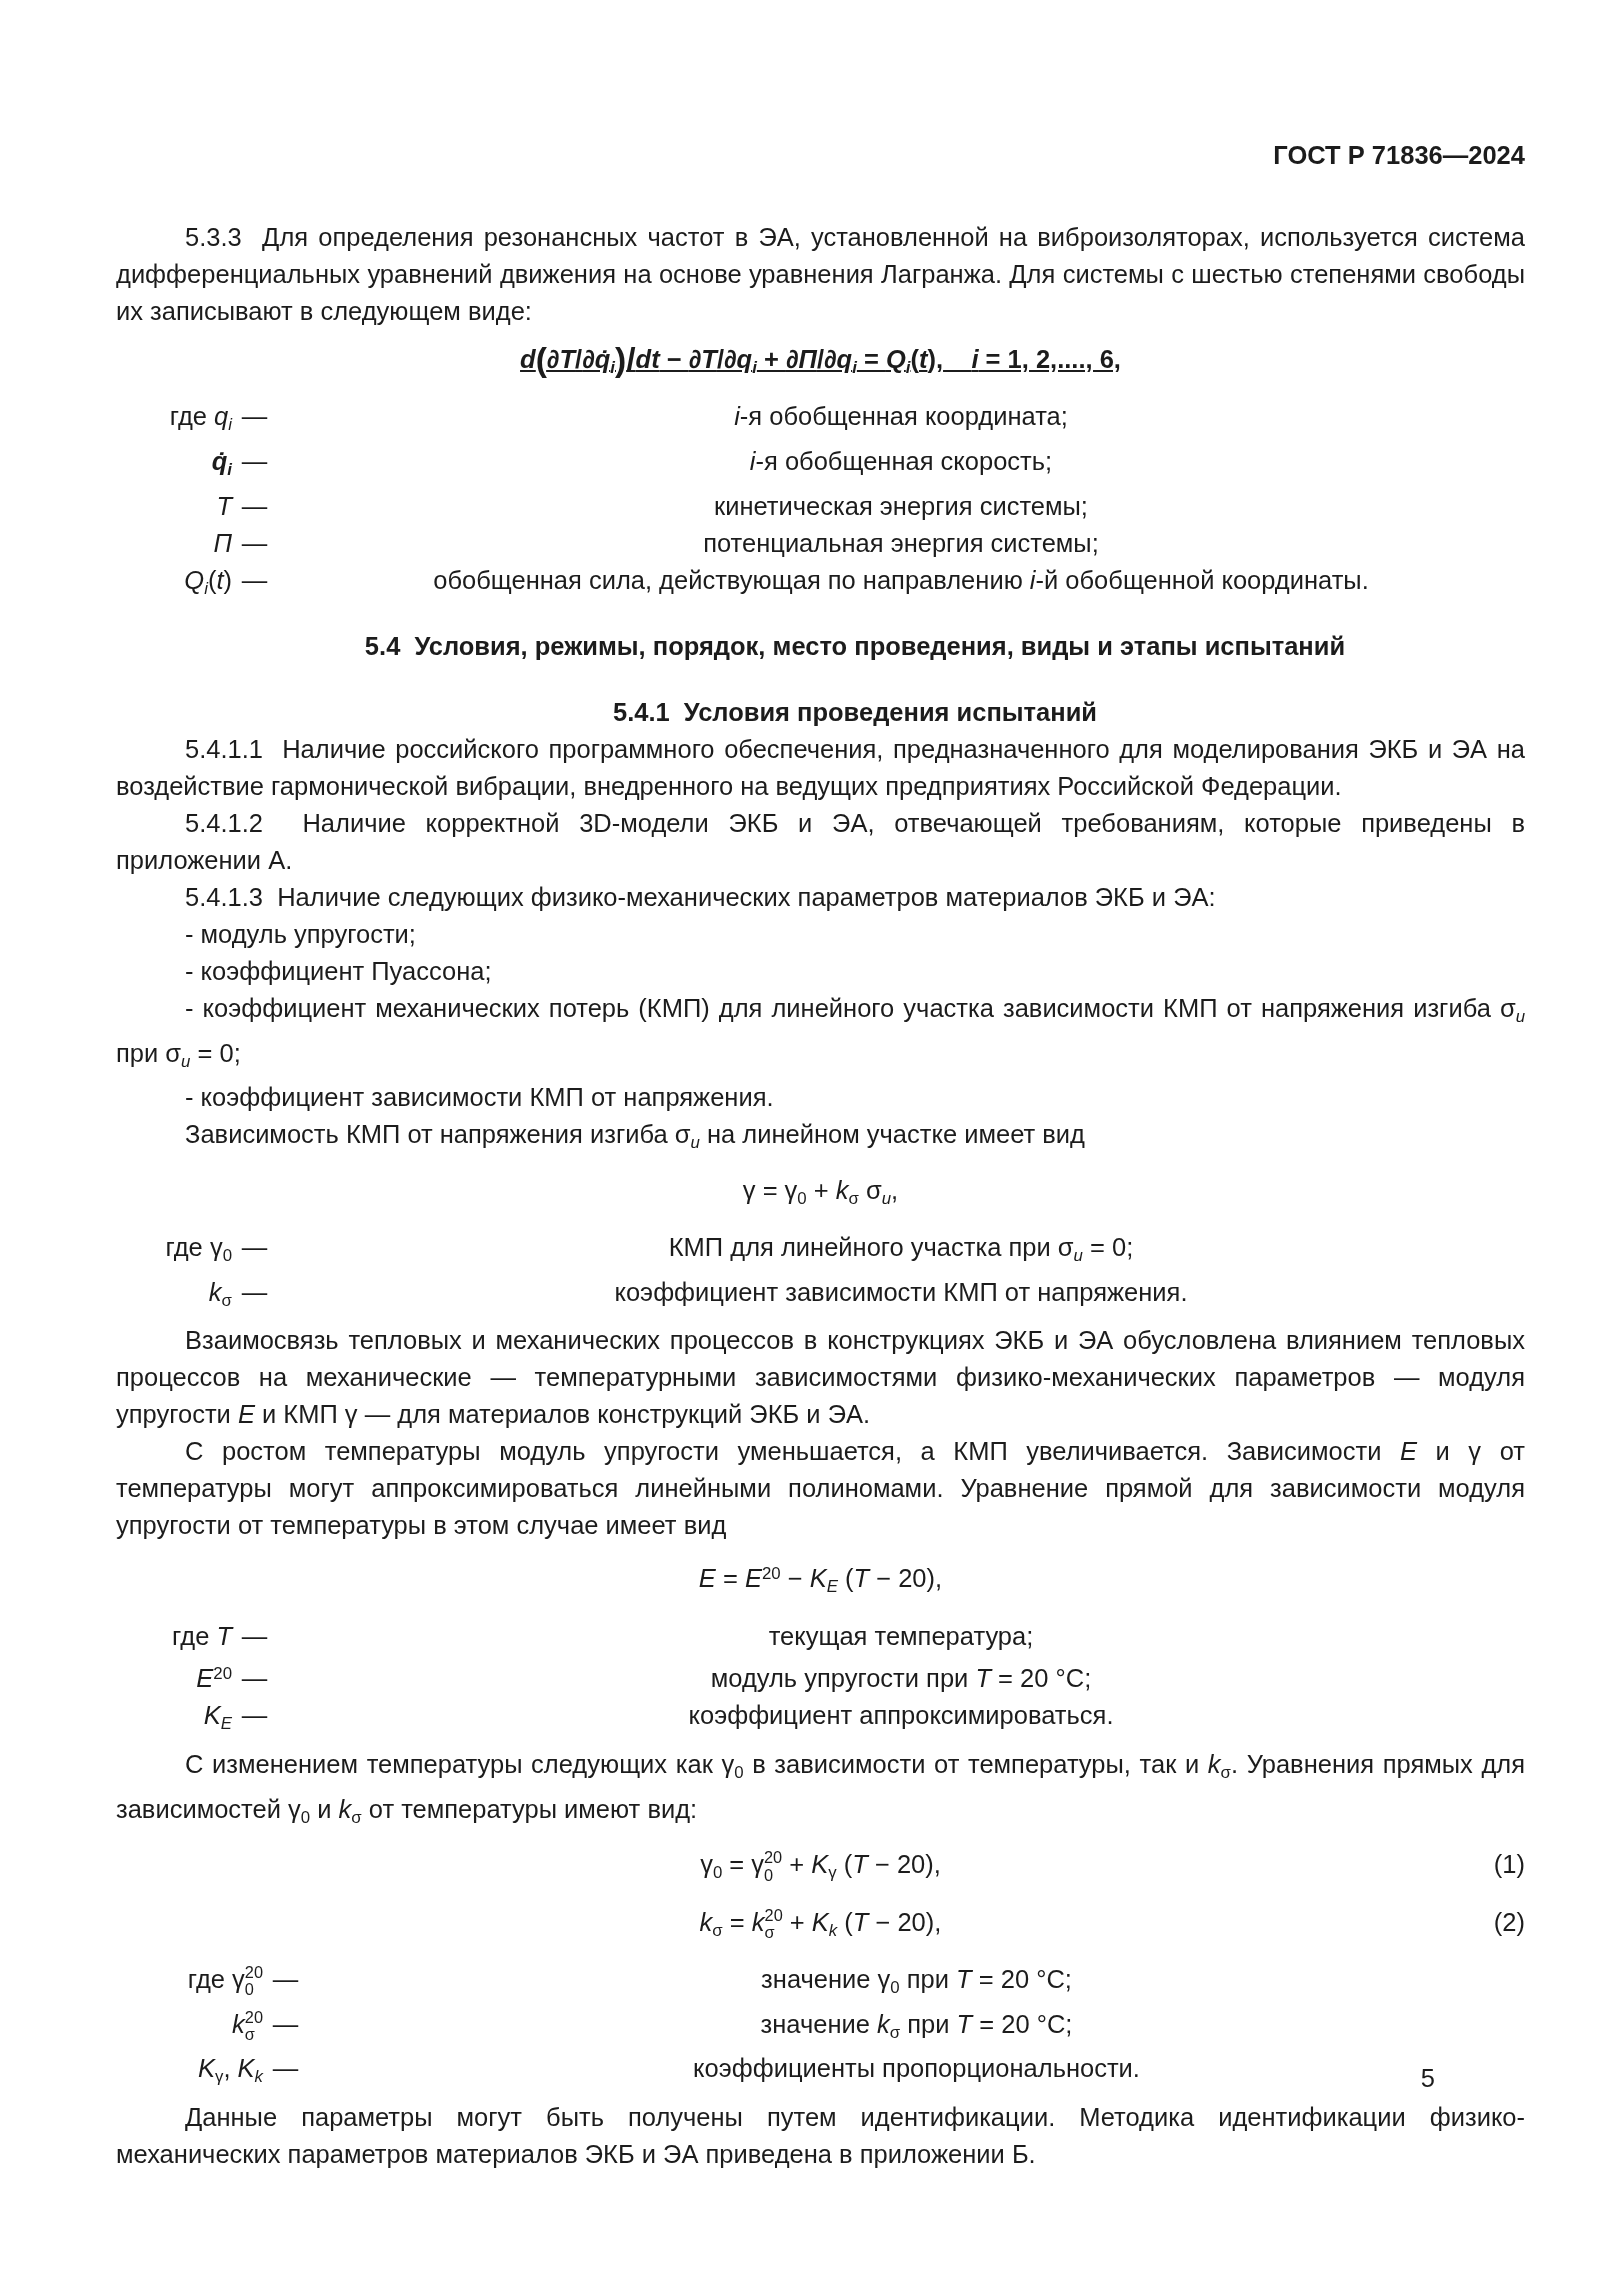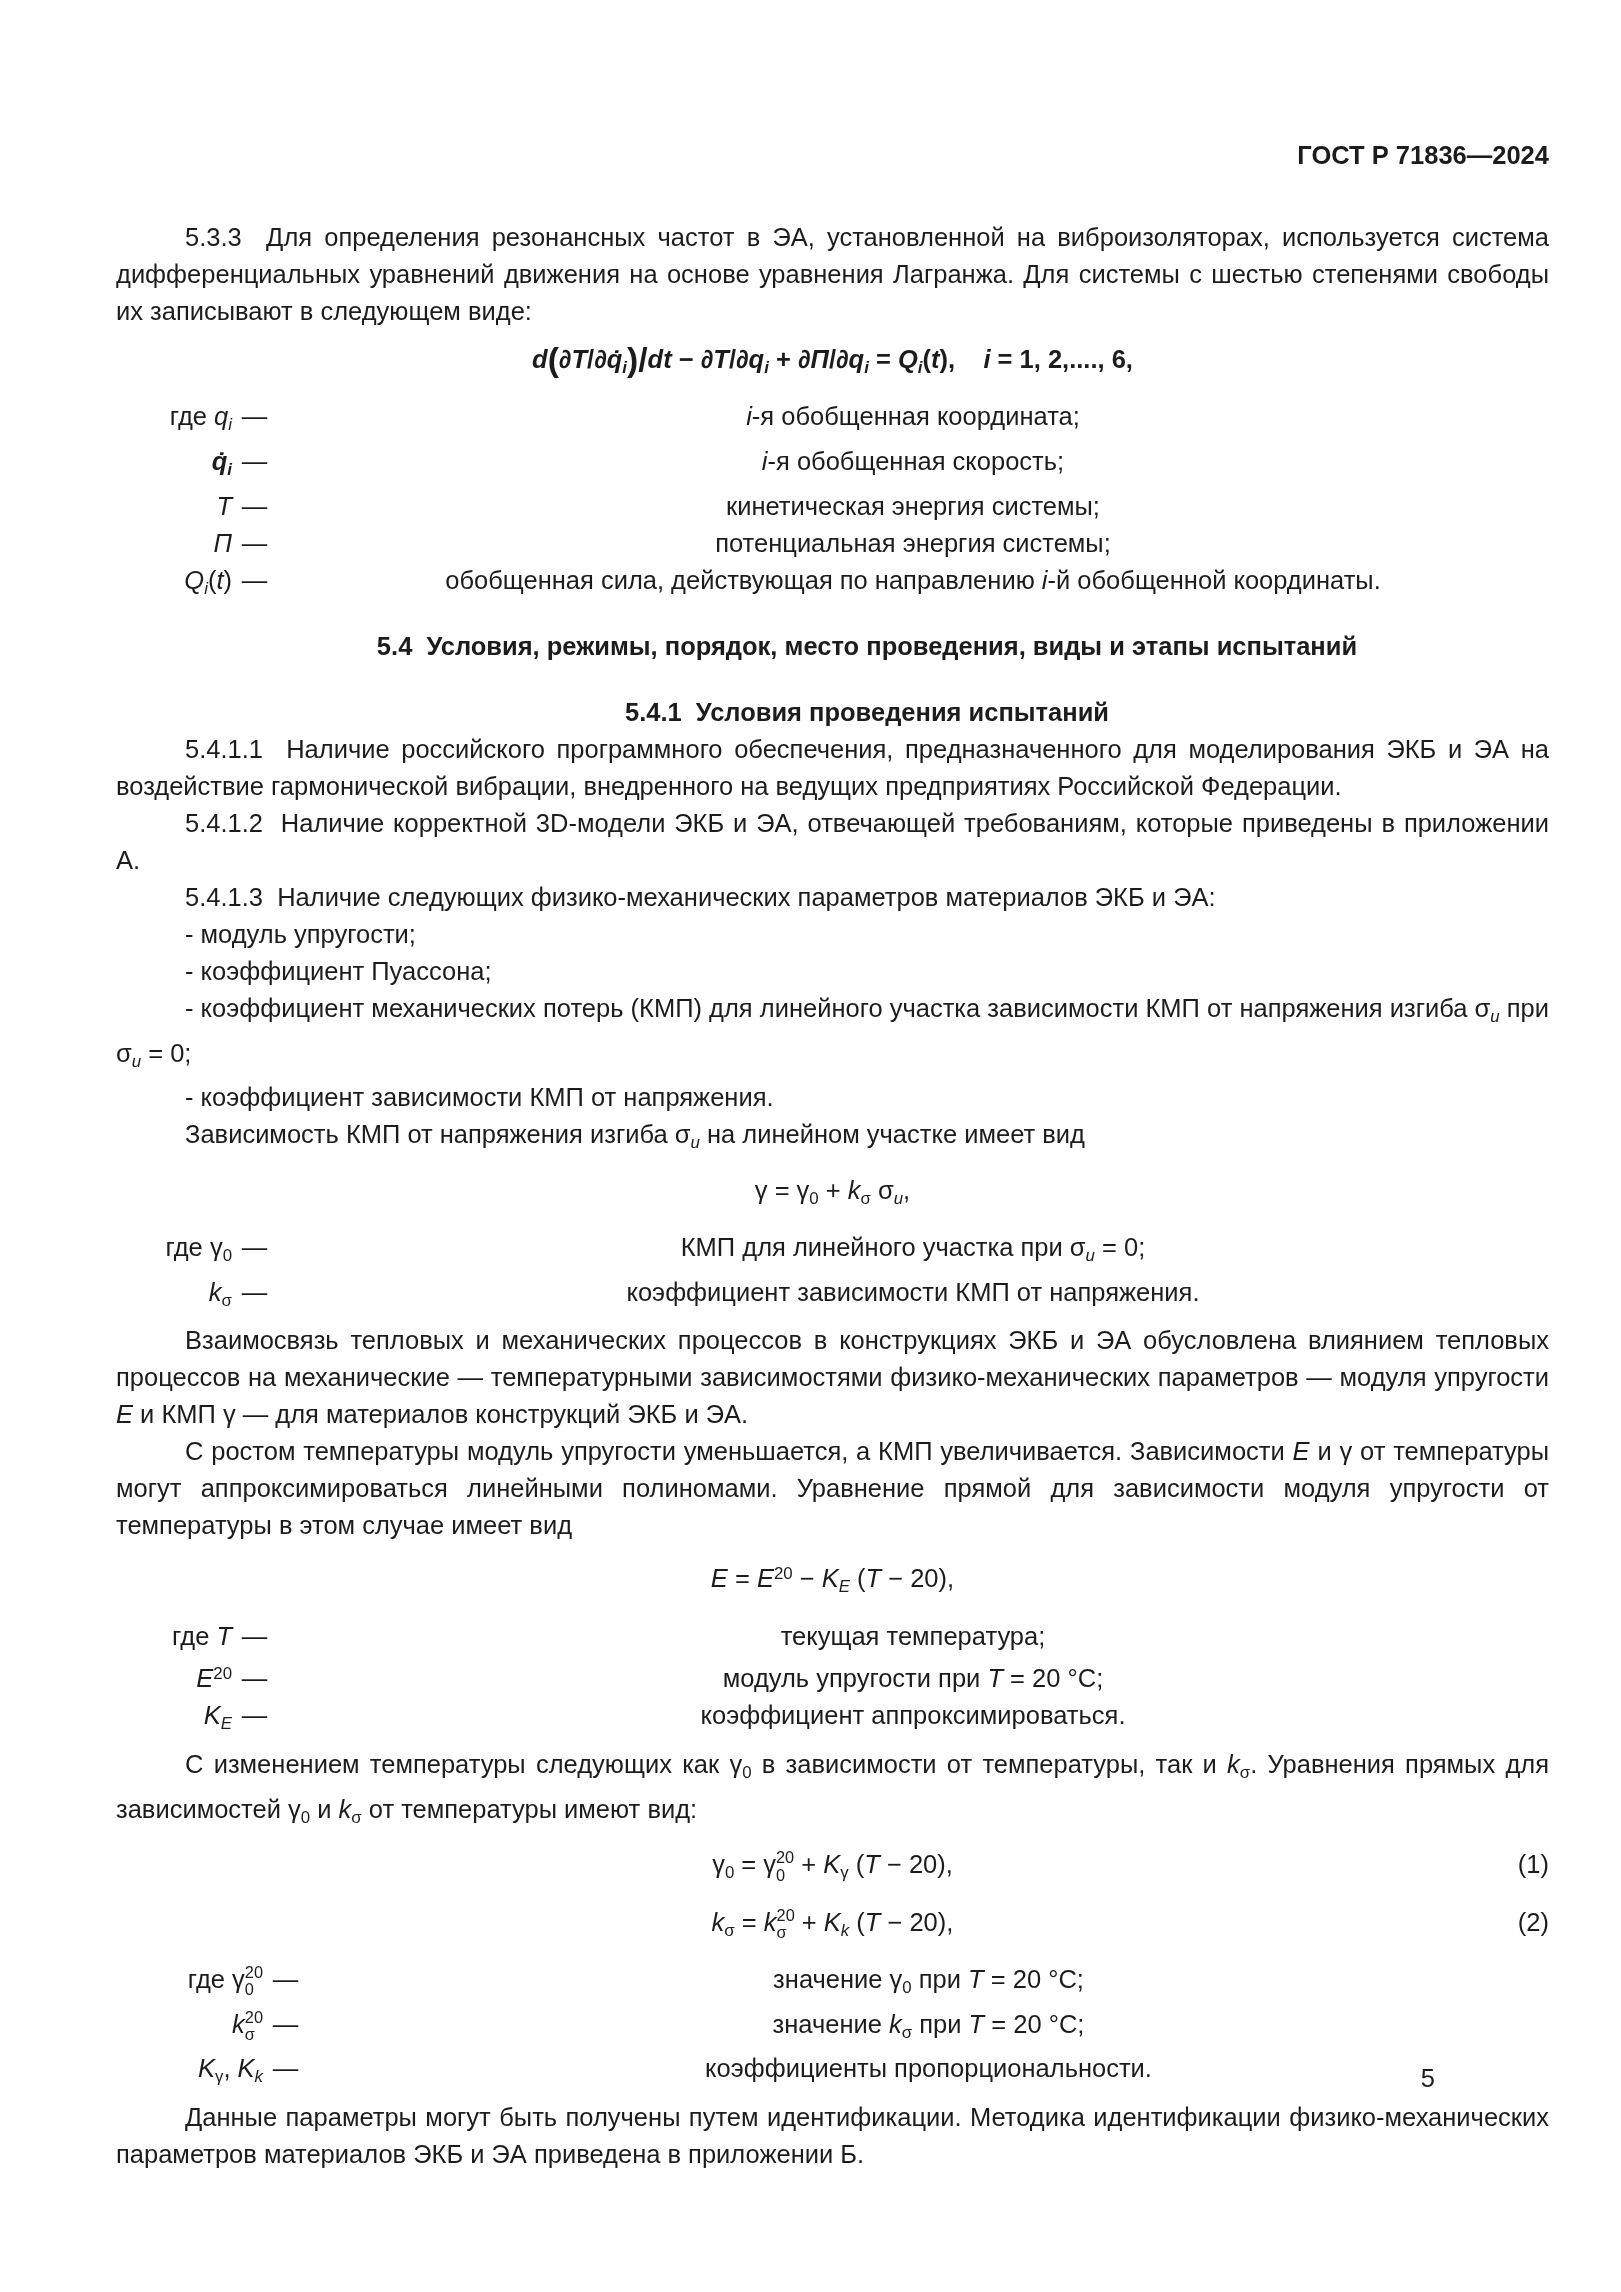--- a/index.html
+++ b/index.html
@@ -4,31 +4,31 @@
 <style>
   html, body { margin: 0; padding: 0; background: #ffffff; }
   body {
     width: 1621px; height: 2293px; position: relative;
     color: #1c1c1c;
     font-family: "Liberation Sans", sans-serif;
     font-size: 25.5px; line-height: 37px;
   }
   .page {
     position: absolute; inset: 0;
-    padding: 137px 72px 0 116px;
+    padding: 137px 96px 0 116px;
     box-sizing: border-box;
   }
   .doc-header { text-align: right; font-weight: bold; margin-bottom: 45px; }
   .para { margin: 0; text-align: justify; }
   .ind { text-indent: 69px; }
   .h-bold { font-weight: bold; text-align: center; }
   .mt-lg { margin-top: 21.6px; }
   .mt-md { margin-top: 29px; }
   .eq { text-align: center; margin: 10.8px 0 12.7px; position: relative; }
-  .bold-eq { font-weight: bold; }
+  .bold-eq { font-weight: bold; text-decoration: underline; }
   .eqnum { position: absolute; right: 0; top: 0; font-weight: normal; }
   .deflist { margin: 0 0 3.9px 0; }
   .defrow { display: flex; align-items: baseline; }
   .defterm { flex: 0 0 116px; text-align: right; white-space: nowrap; }
   .defterm.wide { flex-basis: 147px; }
   .defdash { flex: 0 0 45px; text-align: center; }
   .defdesc { flex: 1; text-align: center; }
   .it { font-style: italic; }
   .bd { font-weight: bold; }
   .sub { font-size: 66%; vertical-align: -0.28em; }

